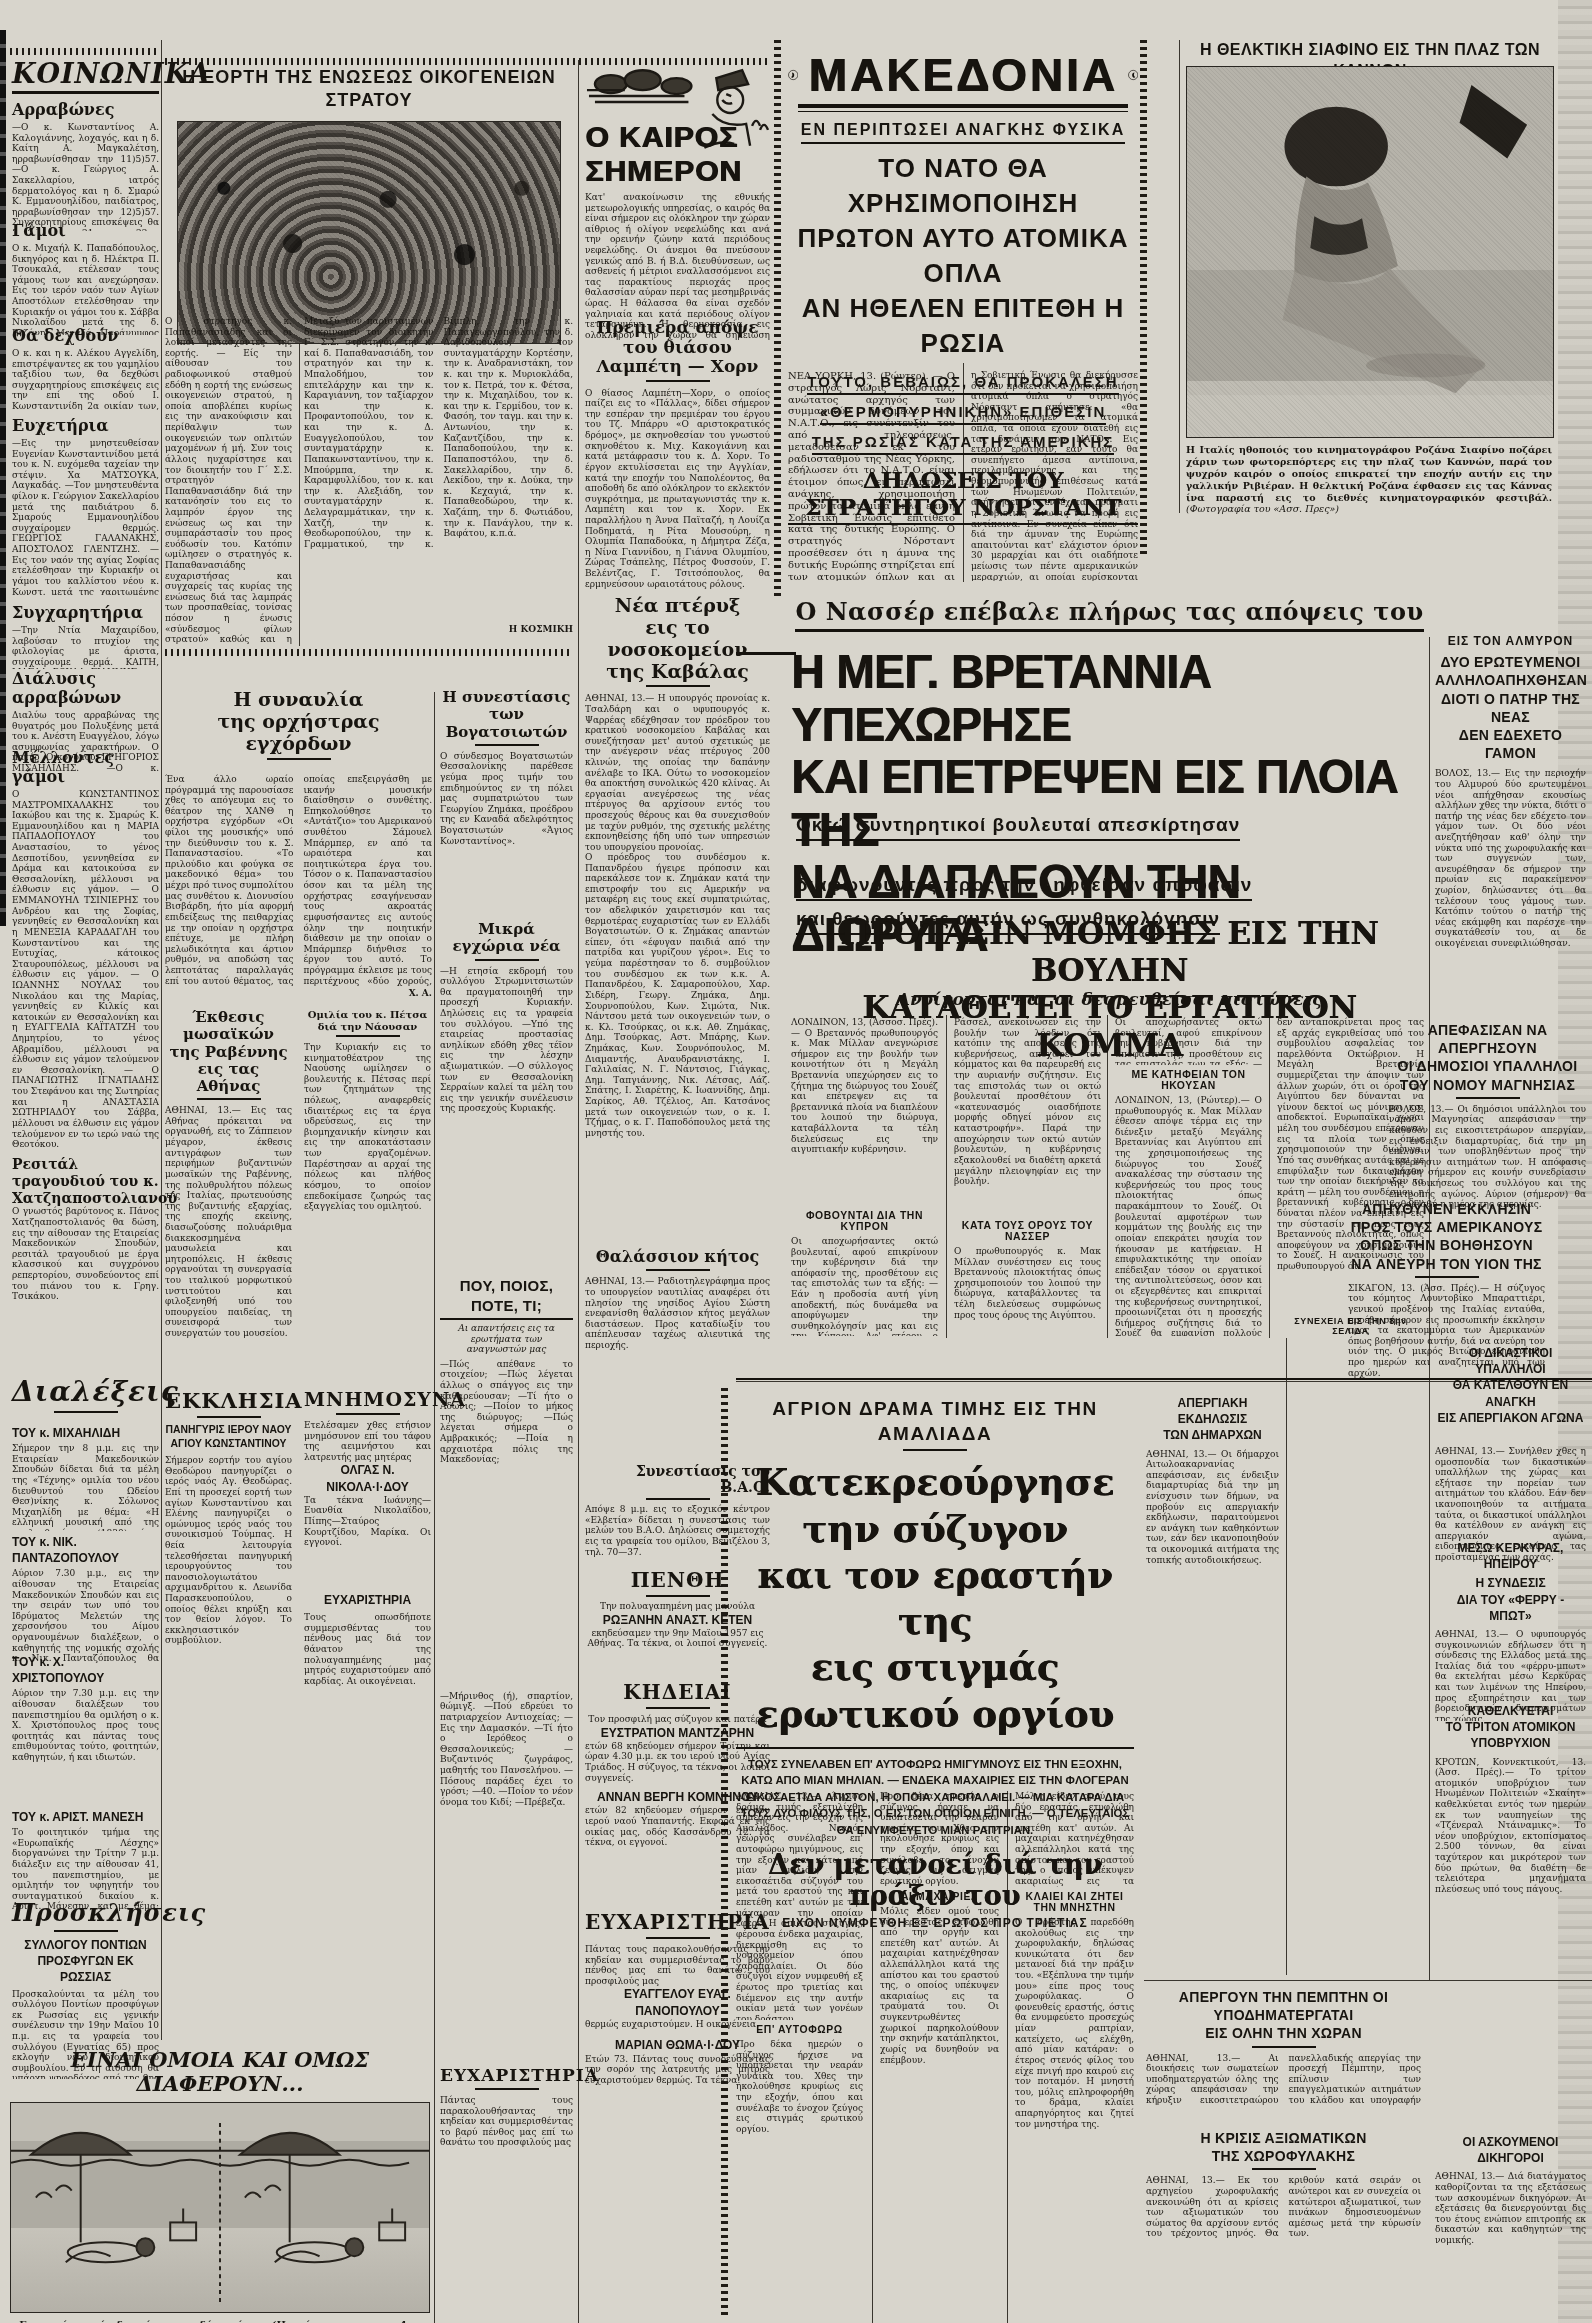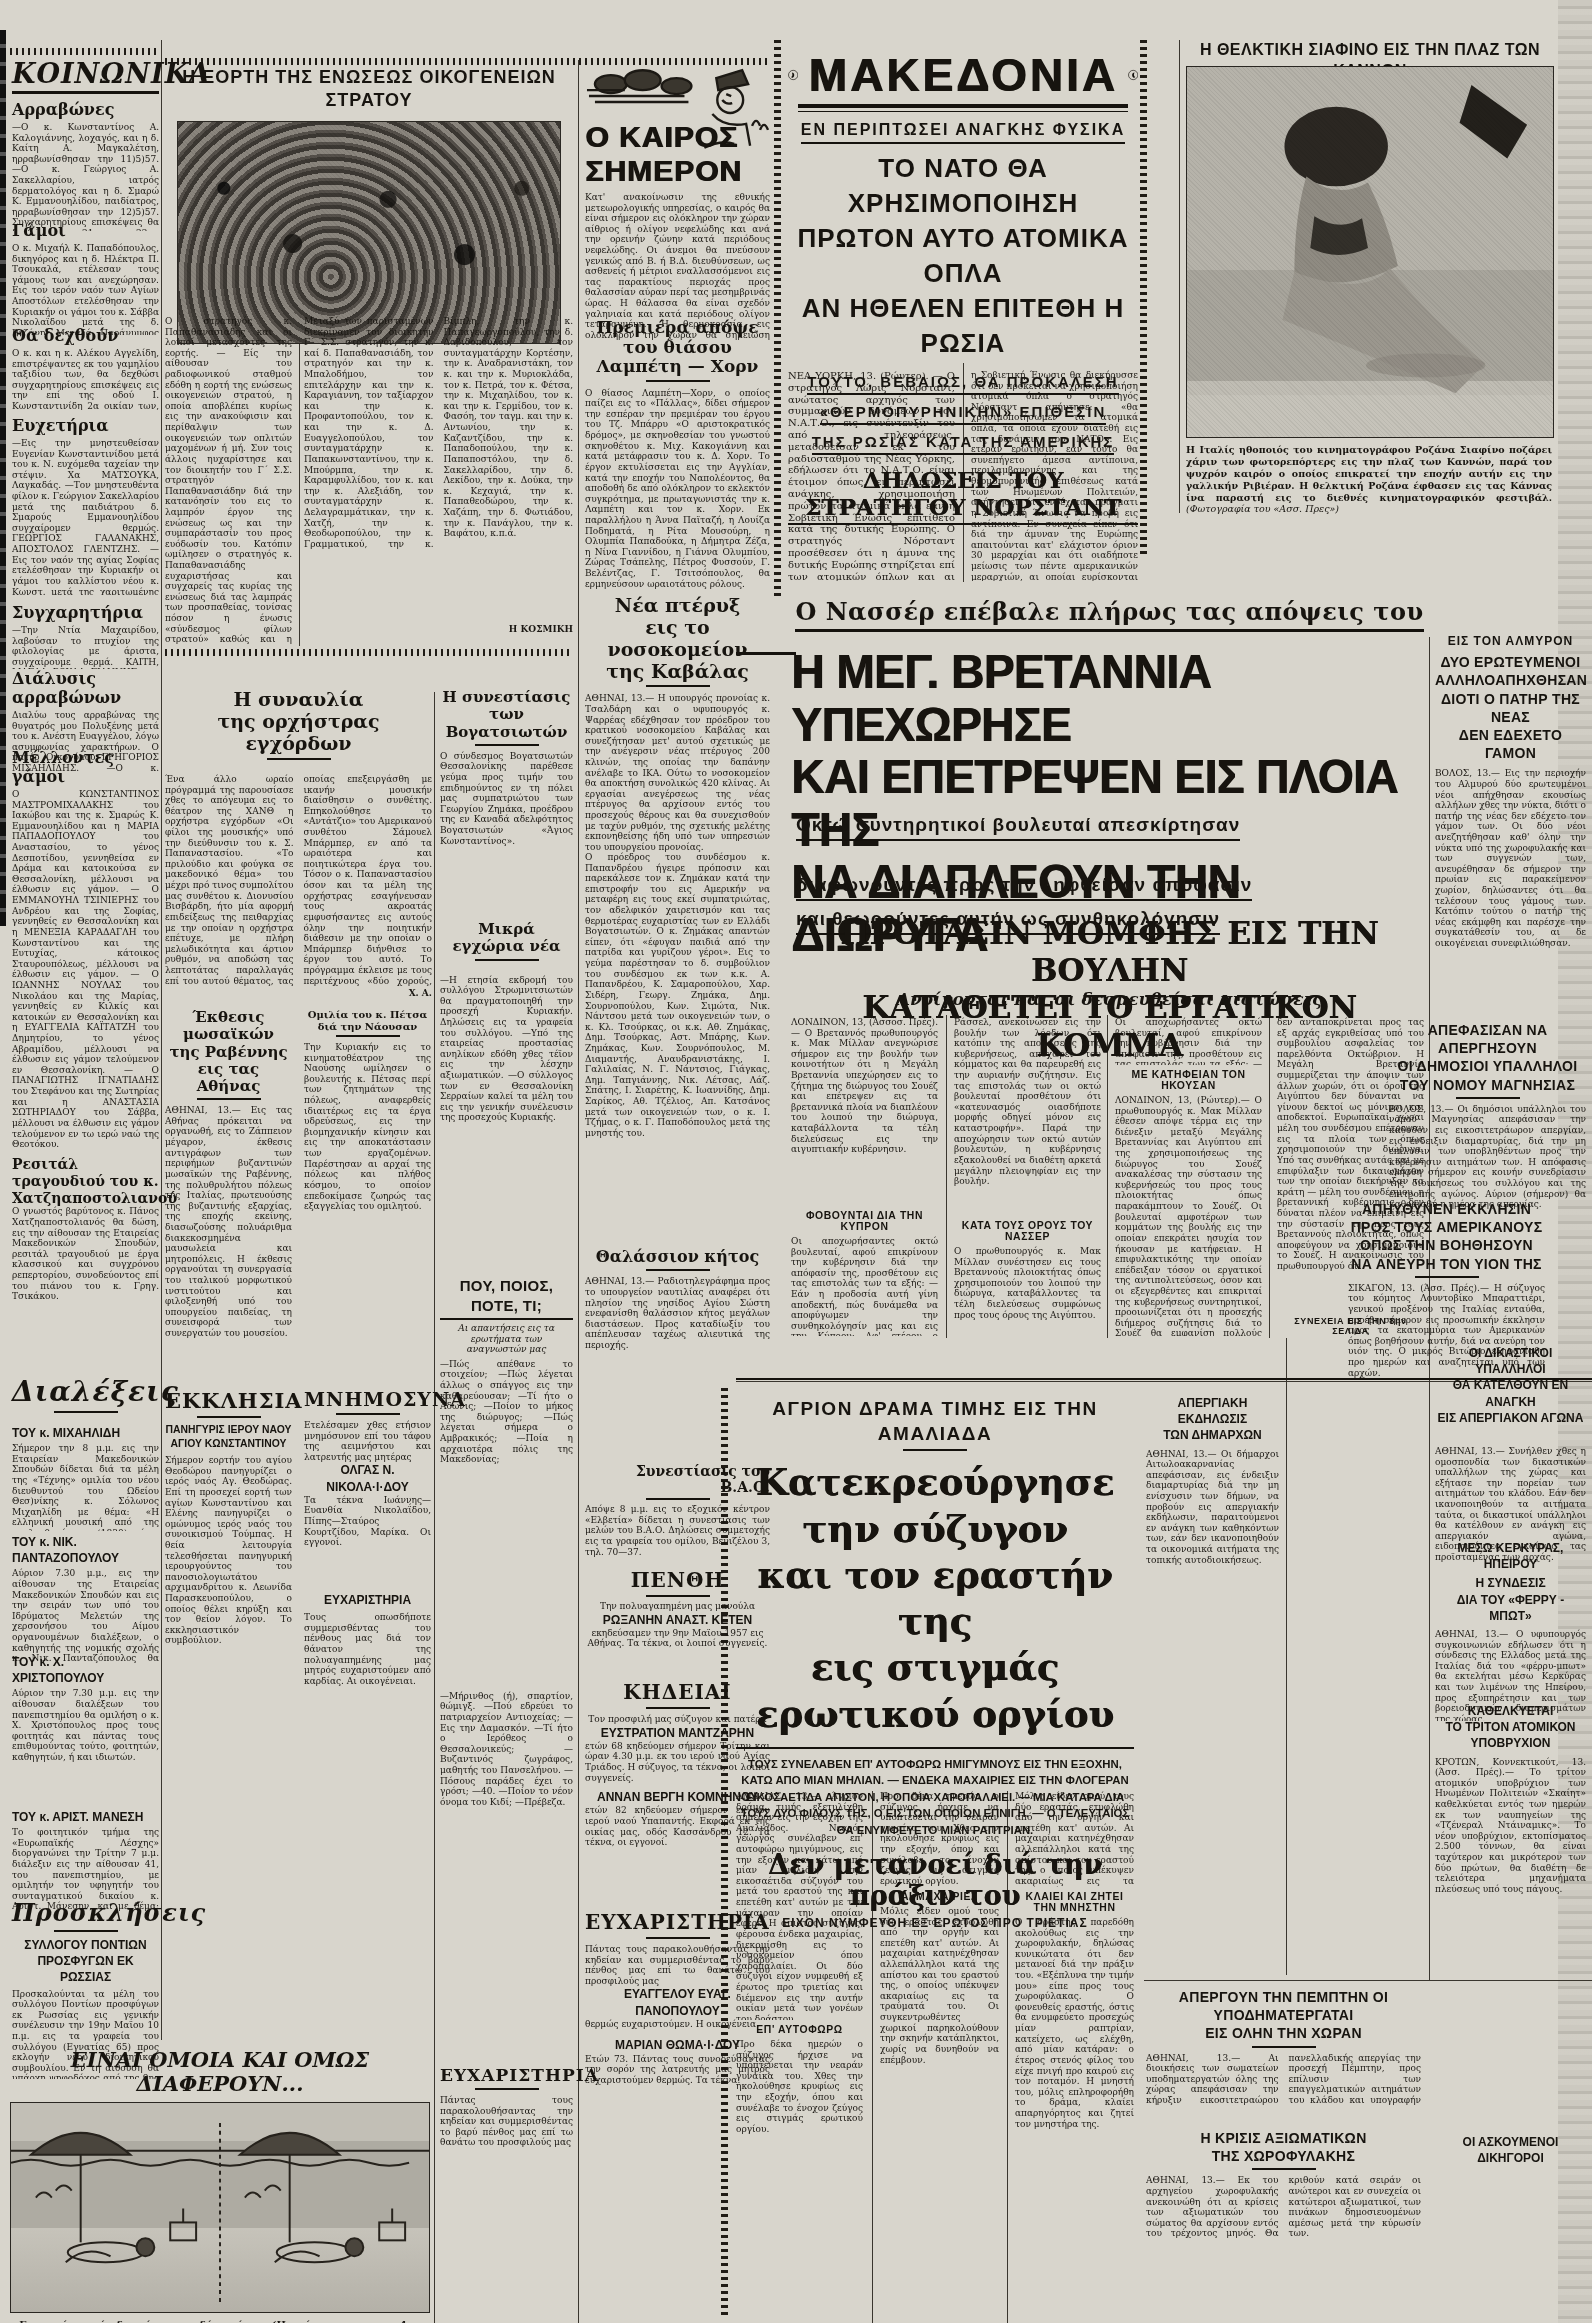--- a/index.html
+++ b/index.html
@@ -298,21 +298,21 @@
   <div class="b" style="height:149px;margin-top:4px;">Τους οπωσδήποτε συμμερισθέντας του πένθους μας διά τον θάνατον της πολυαγαπημένης μας μητρός ευχαριστούμεν από καρδίας. Αι οικογένειαι.</div>
 </div>
 
 <div class="abs" style="left:440px;top:689px;width:133px;">
   <div class="hc c ua pre" style="font-size:15px;">Η συνεστίασις
 των Βογατσιωτών</div>
   <div class="b" style="height:159px;margin-top:5px;">Ο σύνδεσμος Βογατσιωτών Θεσσαλονίκης παρέθεσε γεύμα προς τιμήν του επιδημούντος εν τη πόλει μας συμπατριώτου των Γεωργίου Ζημάκα, προέδρου της εν Καναδά αδελφότητος Βογατσιωτών «Άγιος Κωνσταντίνος».</div>
 </div>
 <div class="abs" style="left:440px;top:921px;width:133px;">
   <div class="hc c ua" style="font-size:15px;">Μικρά εγχώρια νέα</div>
-  <div class="b" style="height:299px;margin-top:14px;">—Η ετησία εκδρομή του συλλόγου Στρωμνιτσιωτών θα πραγματοποιηθή την προσεχή Κυριακήν. Δηλώσεις εις τα γραφεία του συλλόγου. —Υπό της εταιρείας προστασίας ανηλίκων εδόθη χθες τέϊον εις την λέσχην αξιωματικών. —Ο σύλλογος των εν Θεσσαλονίκη Σερραίων καλεί τα μέλη του εις την γενικήν συνέλευσιν της προσεχούς Κυριακής.</div>
+  <div class="b" style="height:299px;margin-top:5px;">—Η ετησία εκδρομή του συλλόγου Στρωμνιτσιωτών θα πραγματοποιηθή την προσεχή Κυριακήν. Δηλώσεις εις τα γραφεία του συλλόγου. —Υπό της εταιρείας προστασίας ανηλίκων εδόθη χθες τέϊον εις την λέσχην αξιωματικών. —Ο σύλλογος των εν Θεσσαλονίκη Σερραίων καλεί τα μέλη του εις την γενικήν συνέλευσιν της προσεχούς Κυριακής.</div>
 </div>
 <div class="abs" style="left:440px;top:1276px;width:133px;">
   <div class="hs c" style="font-size:15px;border-bottom:2px solid #15120d;padding-bottom:3px;">ΠΟΥ, ΠΟΙΟΣ, ΠΟΤΕ, ΤΙ;</div>
   <div class="b c" style="font-style:italic;margin-top:3px;">Αι απαντήσεις εις τα ερωτήματα των αναγνωστών μας</div>
   <div class="b" style="height:328px;margin-top:4px;">—Πώς απέθανε το στοιχείον; —Πώς λέγεται άλλως ο σπάγγος εις την καθαρεύουσαν; —Τί ήτο ο Άδωνις; —Ποίον το μήκος της διώρυγος; —Πώς λέγεται σήμερα ο Αμβρακικός; —Ποία η αρχαιοτέρα πόλις της Μακεδονίας;</div>
   <div class="b" style="height:279px;margin-top:4px;">—Μήρινθος (ή), σπαρτίον, θώμιγξ. —Πού εδρεύει το πατριαρχείον Αντιοχείας; —Εις την Δαμασκόν. —Τί ήτο ο Ιερόθεος ο Θεσσαλονικεύς; —Βυζαντινός ζωγράφος, μαθητής του Πανσελήνου. —Πόσους παράδες έχει το γρόσι; —40. —Ποίον το νέον όνομα του Κιδί; —Πρέβεζα.</div>
 </div>
 <div class="abs" style="left:440px;top:2065px;width:133px;">
   <div class="ds ua c" style="font-size:17px;font-style:normal;">ΕΥΧΑΡΙΣΤΗΡΙΑ</div>
   <div class="b" style="height:209px;margin-top:5px;">Πάντας τους παρακολουθήσαντας την κηδείαν και συμμερισθέντας το βαρύ πένθος μας επί τω θανάτω του προσφιλούς μας</div>
@@ -455,20 +455,21 @@
 </div>
 
 <div class="abs c" style="left:1146px;top:2129px;width:275px;">
   <div class="hs pre ua">Η ΚΡΙΣΙΣ ΑΞΙΩΜΑΤΙΚΩΝ
 ΤΗΣ ΧΩΡΟΦΥΛΑΚΗΣ</div>
   <div class="b" style="height:129px;margin-top:5px;column-count:2;column-gap:10px;text-align:justify;">ΑΘΗΝΑΙ, 13.— Εκ του αρχηγείου χωροφυλακής ανεκοινώθη ότι αι κρίσεις των αξιωματικών του σώματος θα αρχίσουν εντός του τρέχοντος μηνός. Θα κριθούν κατά σειράν οι ανώτεροι και εν συνεχεία οι κατώτεροι αξιωματικοί, των πινάκων δημοσιευομένων αμέσως μετά την κύρωσίν των.</div>
 </div>
 
 <div class="abs c" style="left:1435px;top:2134px;width:151px;">
   <div class="hs-sm ua">ΟΙ ΑΣΚΟΥΜΕΝΟΙ ΔΙΚΗΓΟΡΟΙ</div>
+  <div class="b" style="height:139px;margin-top:5px;text-align:justify;">ΑΘΗΝΑΙ, 13.— Διά διατάγματος καθορίζονται τα της εξετάσεως των ασκουμένων δικηγόρων. Αι εξετάσεις θα διενεργούνται δις του έτους ενώπιον επιτροπής εκ δικαστών και καθηγητών της νομικής.</div>
 </div>
 
 <div class="abs c" style="left:736px;top:1397px;width:398px;">
   <div class="hs ua" style="font-size:19px;letter-spacing:1.5px;">ΑΓΡΙΟΝ ΔΡΑΜΑ ΤΙΜΗΣ ΕΙΣ ΤΗΝ ΑΜΑΛΙΑΔΑ</div>
   <div class="mur-h pre" style="margin-top:8px;">Κατεκρεούργησε την σύζυγον
 και τον εραστήν της
 εις στιγμάς ερωτικού οργίου</div>
   <div class="deckcaps" style="margin-top:10px;border-top:2px solid #15120d;padding-top:7px;">ΤΟΥΣ ΣΥΝΕΛΑΒΕΝ ΕΠ' ΑΥΤΟΦΩΡΩ ΗΜΙΓΥΜΝΟΥΣ ΕΙΣ ΤΗΝ ΕΞΟΧΗΝ, ΚΑΤΩ ΑΠΟ ΜΙΑΝ ΜΗΛΙΑΝ. — ΕΝΔΕΚΑ ΜΑΧΑΙΡΙΕΣ ΕΙΣ ΤΗΝ ΦΛΟΓΕΡΑΝ ΕΙΚΟΣΑΕΤΙΔΑ ΑΠΙΣΤΟΝ, Η ΟΠΟΙΑ ΧΑΡΟΠΑΛΑΙΕΙ. — ΜΙΑ ΚΑΤΑΡΑ ΔΙΑ ΤΟΥΣ ΔΥΟ ΦΙΛΟΥΣ ΤΗΣ, Ο ΕΙΣ ΤΩΝ ΟΠΟΙΩΝ ΕΠΝΙΓΗ. — Ο ΤΕΛΕΥΤΑΙΟΣ ΘΑ ΕΝΥΜΦΕΥΕΤΟ ΜΙΑΝ ΡΑΠΤΡΙΑΝ.</div>
   <div class="mur-h2" style="margin-top:10px;">Δεν μετανοεί διά την πράξιν του</div>
   <div class="hs-sm ua" style="margin-top:4px;letter-spacing:1px;">ΕΙΧΟΝ ΝΥΜΦΕΥΘΗ ΕΞ ΕΡΩΤΟΣ ΠΡΟ ΤΡΙΕΤΙΑΣ</div>

